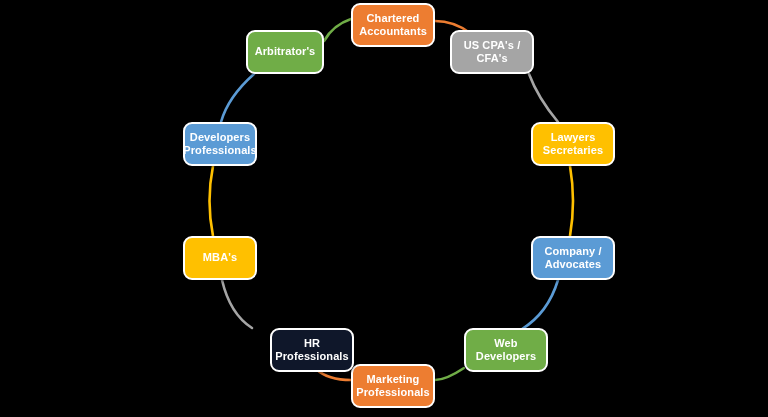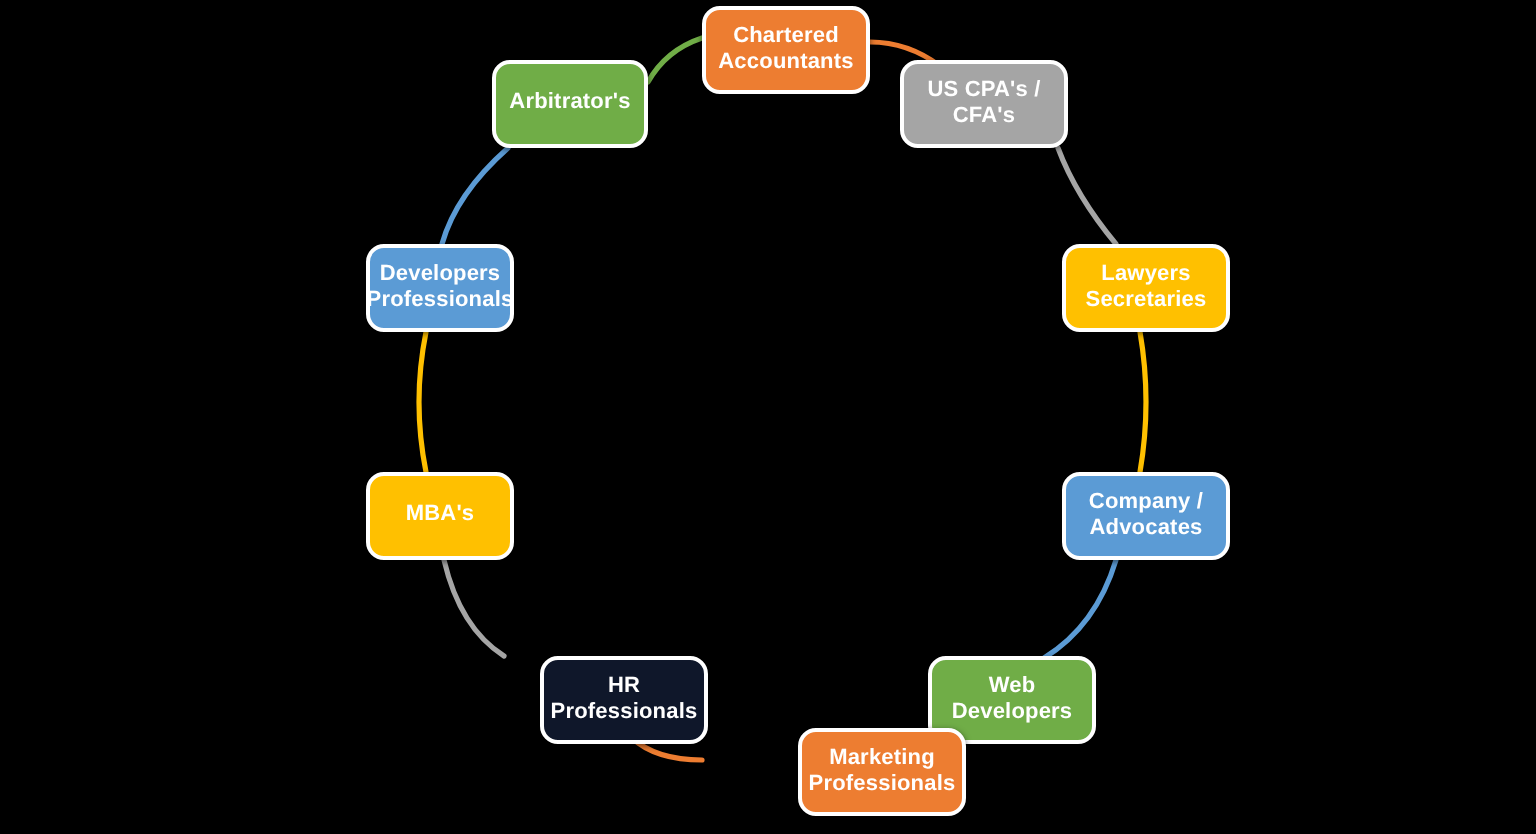--- a/index.html
+++ b/index.html
@@ -79,21 +79,21 @@
 Secretaries</span>
       </div>
       <div class="node" style="left: 531px; top: 236px; width: 84px; height: 44px; background: rgb(91, 155, 213);">
         <span class="node-label">Company /
 Advocates</span>
       </div>
       <div class="node" style="left: 464px; top: 328px; width: 84px; height: 44px; background: rgb(112, 173, 71);">
         <span class="node-label">Web
 Developers</span>
       </div>
-      <div class="node" style="left: 351px; top: 364px; width: 84px; height: 44px; background: rgb(237, 125, 49); margin-left: 48px;">
+      <div class="node" style="left: 351px; top: 364px; width: 84px; height: 44px; background: rgb(237, 125, 49);">
         <span class="node-label">Marketing
 Professionals</span>
       </div>
       <div class="node" style="left: 246px; top: 328px; width: 84px; height: 44px; background: #0f172a; margin-left: 24px;">
         <span class="node-label">HR
 Professionals</span>
       </div>
       <div class="node" style="left: 183px; top: 236px; width: 74px; height: 44px; background: rgb(255, 192, 0); text-align: center;">
         <span class="node-label">MBA's</span>
       </div>

